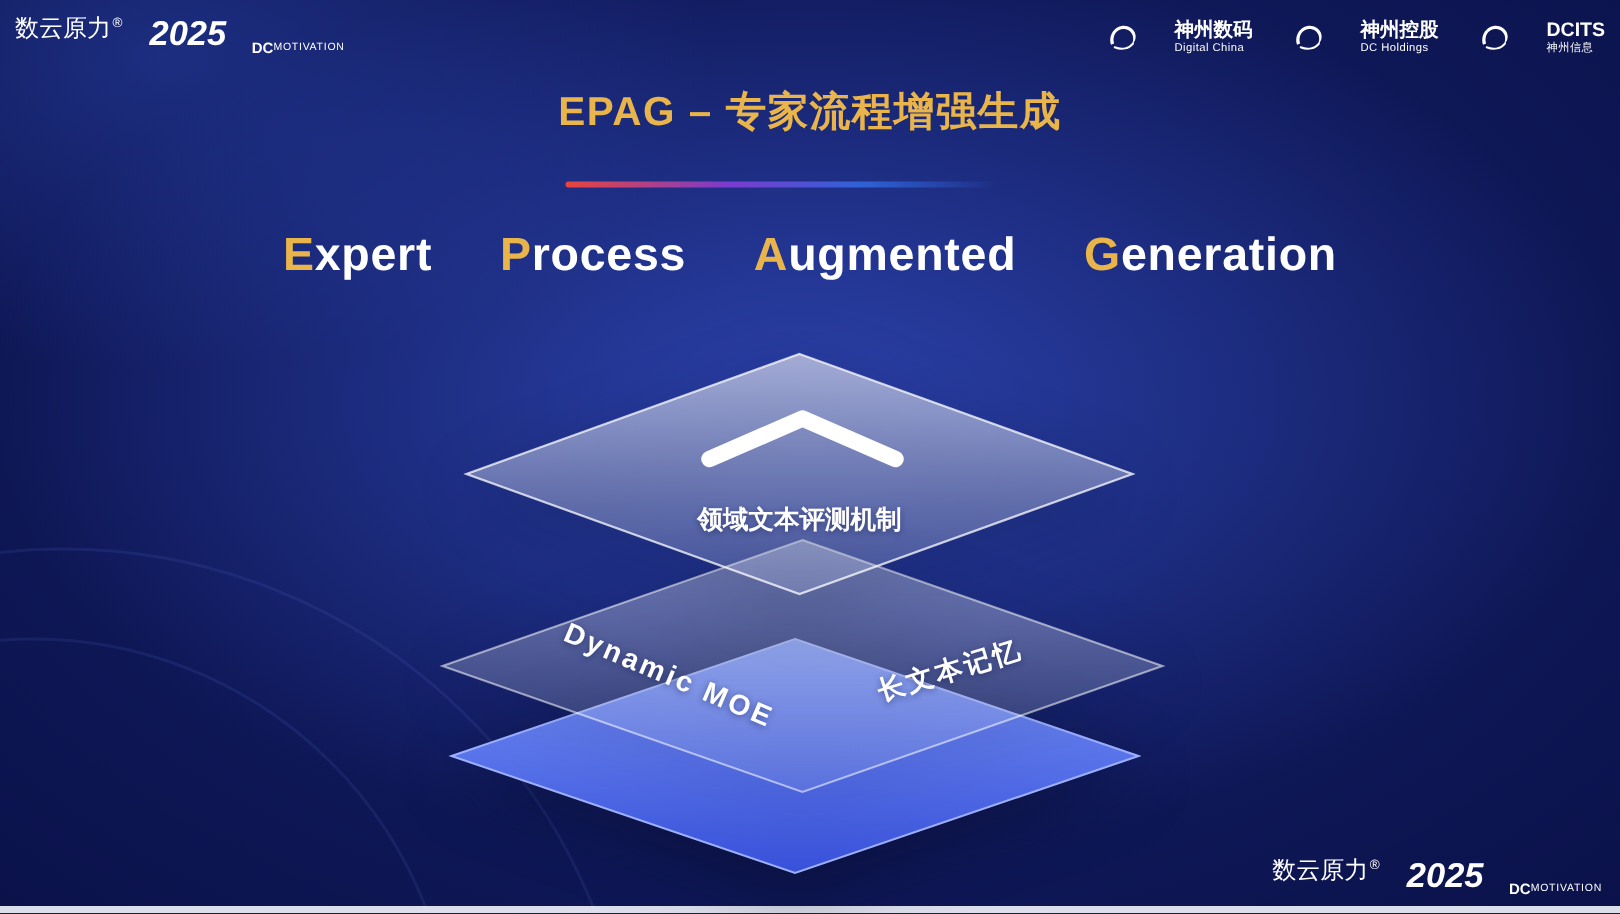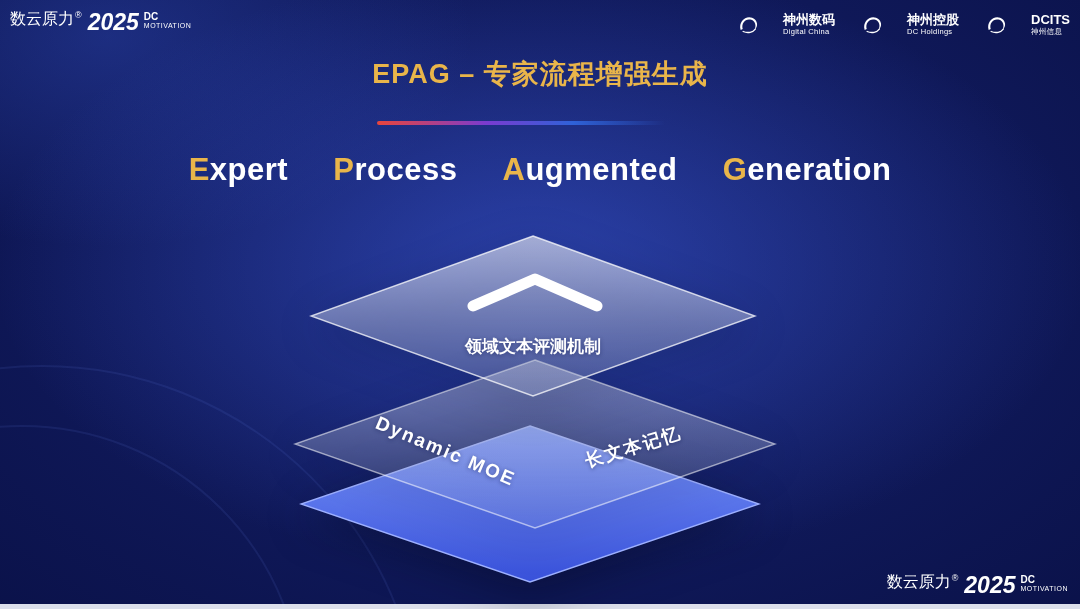--- a/index.html
+++ b/index.html
@@ -9,26 +9,26 @@
     background:
       radial-gradient(ellipse 760px 420px at 50% 44%, rgba(64,96,228,0.50), rgba(25,40,140,0) 72%),
       radial-gradient(ellipse 520px 300px at 10% 6%, rgba(56,88,210,0.35), rgba(0,0,0,0) 70%),
       radial-gradient(ellipse 1500px 950px at 50% 42%, #16226e 0%, #0a1148 55%, #060b31 100%);
   }
   .deco-arc{position:absolute;border:2px solid rgba(120,150,255,0.10);border-radius:50%;}
   .arc1{width:560px;height:560px;left:-260px;bottom:-380px;}
   .arc2{width:760px;height:760px;left:-340px;bottom:-520px;}
 
   
-  .brand{display:flex;align-items:flex-start;gap:5px;white-space:nowrap;}
+  .brand{display:flex;align-items:flex-start;gap:17px;white-space:nowrap;}
   .brand-top{position:absolute;left:10px;top:9px;}
   .brand-bottom{position:absolute;right:12px;bottom:10px;}
   .brand .reg{font-size:9px;vertical-align:super;margin:0 1px;}
   .brand .year{font-size:23px;font-weight:900;font-style:italic;letter-spacing:0;}
-  .brand .tag{display:flex;flex-direction:column;line-height:1;margin-top:3px;}
+  .brand .tag{display:flex;flex-direction:row;line-height:1;margin-top:19px;}
   .brand .tag .t1{font-size:10px;font-weight:800;}
   .brand .tag .t2{font-size:7px;letter-spacing:0.5px;}
 
   .live-label{position:absolute;left:9px;top:58px;font-size:20px;font-weight:800;letter-spacing:0.5px;}
 
   .epag-title{position:absolute;left:0;right:0;top:56px;text-align:center;
     font-size:27px;font-weight:800;letter-spacing:1px;color:var(--gold,#e9b54a);}
 
   .divider{position:absolute;left:377px;top:121px;width:288px;height:4px;border-radius:2px;
     background:linear-gradient(90deg,var(--line-red,#e8453c) 0%,#7a3bd0 38%,#2f62d8 68%,rgba(30,70,170,0) 100%);}

